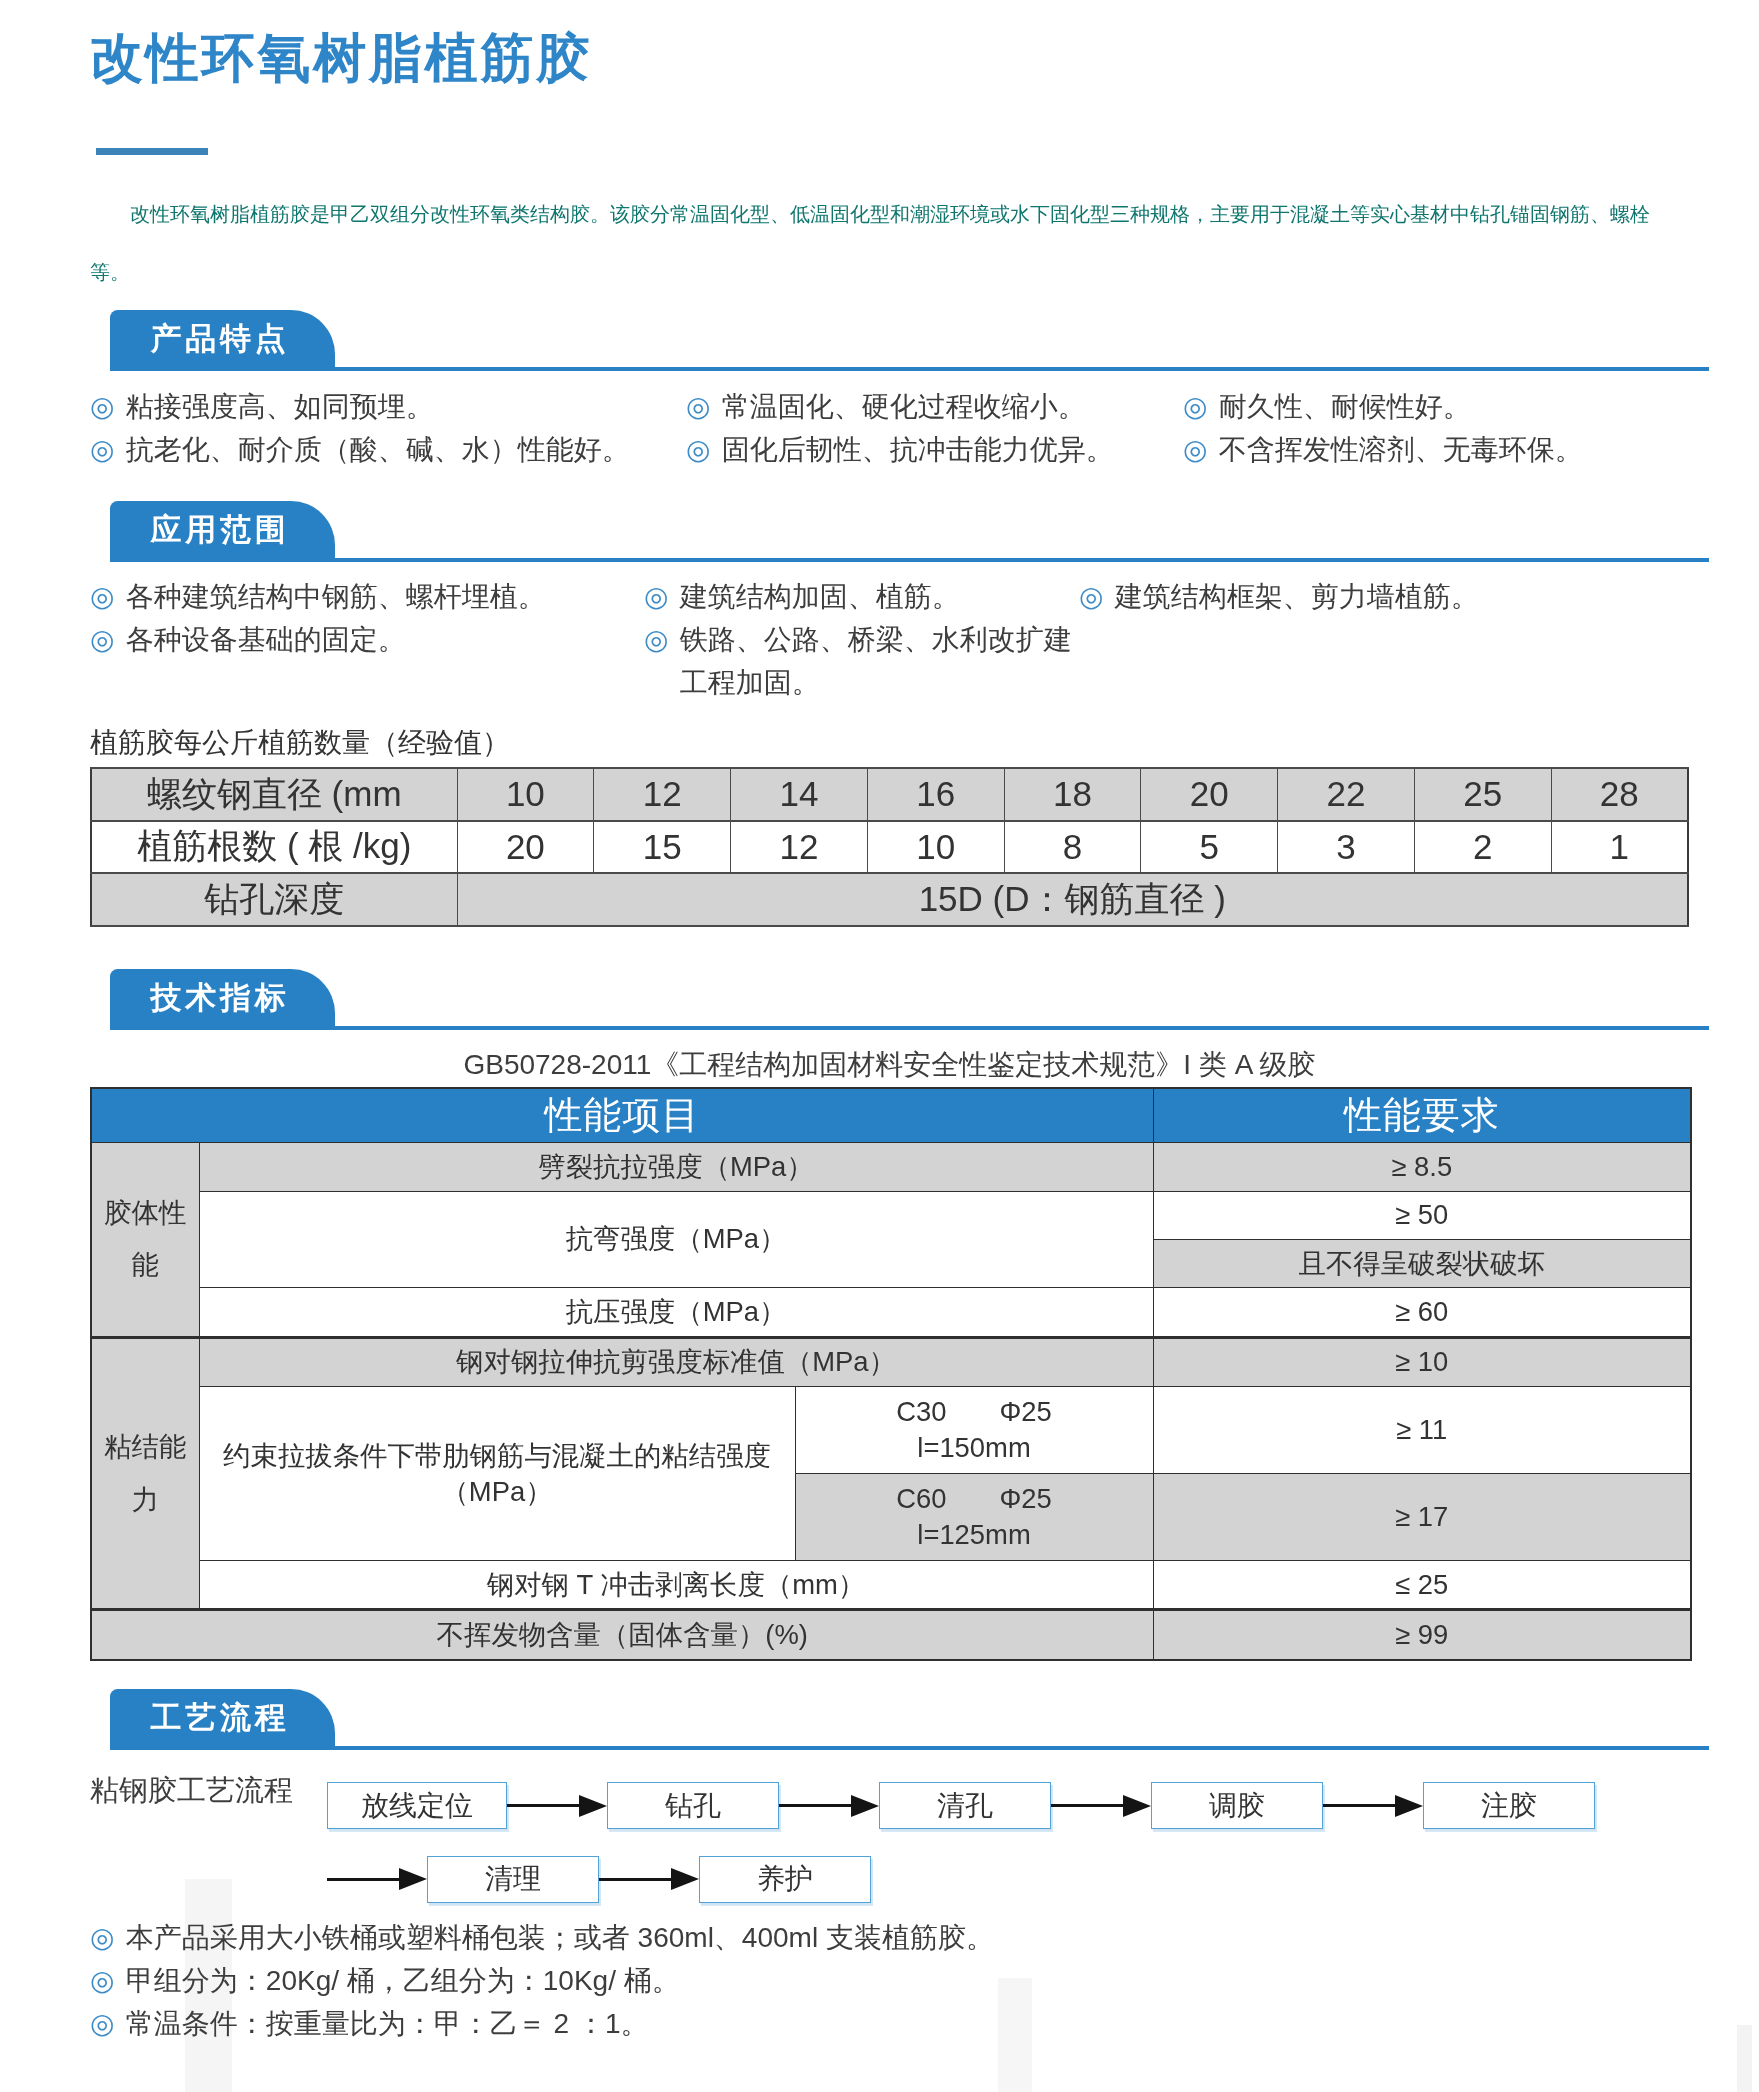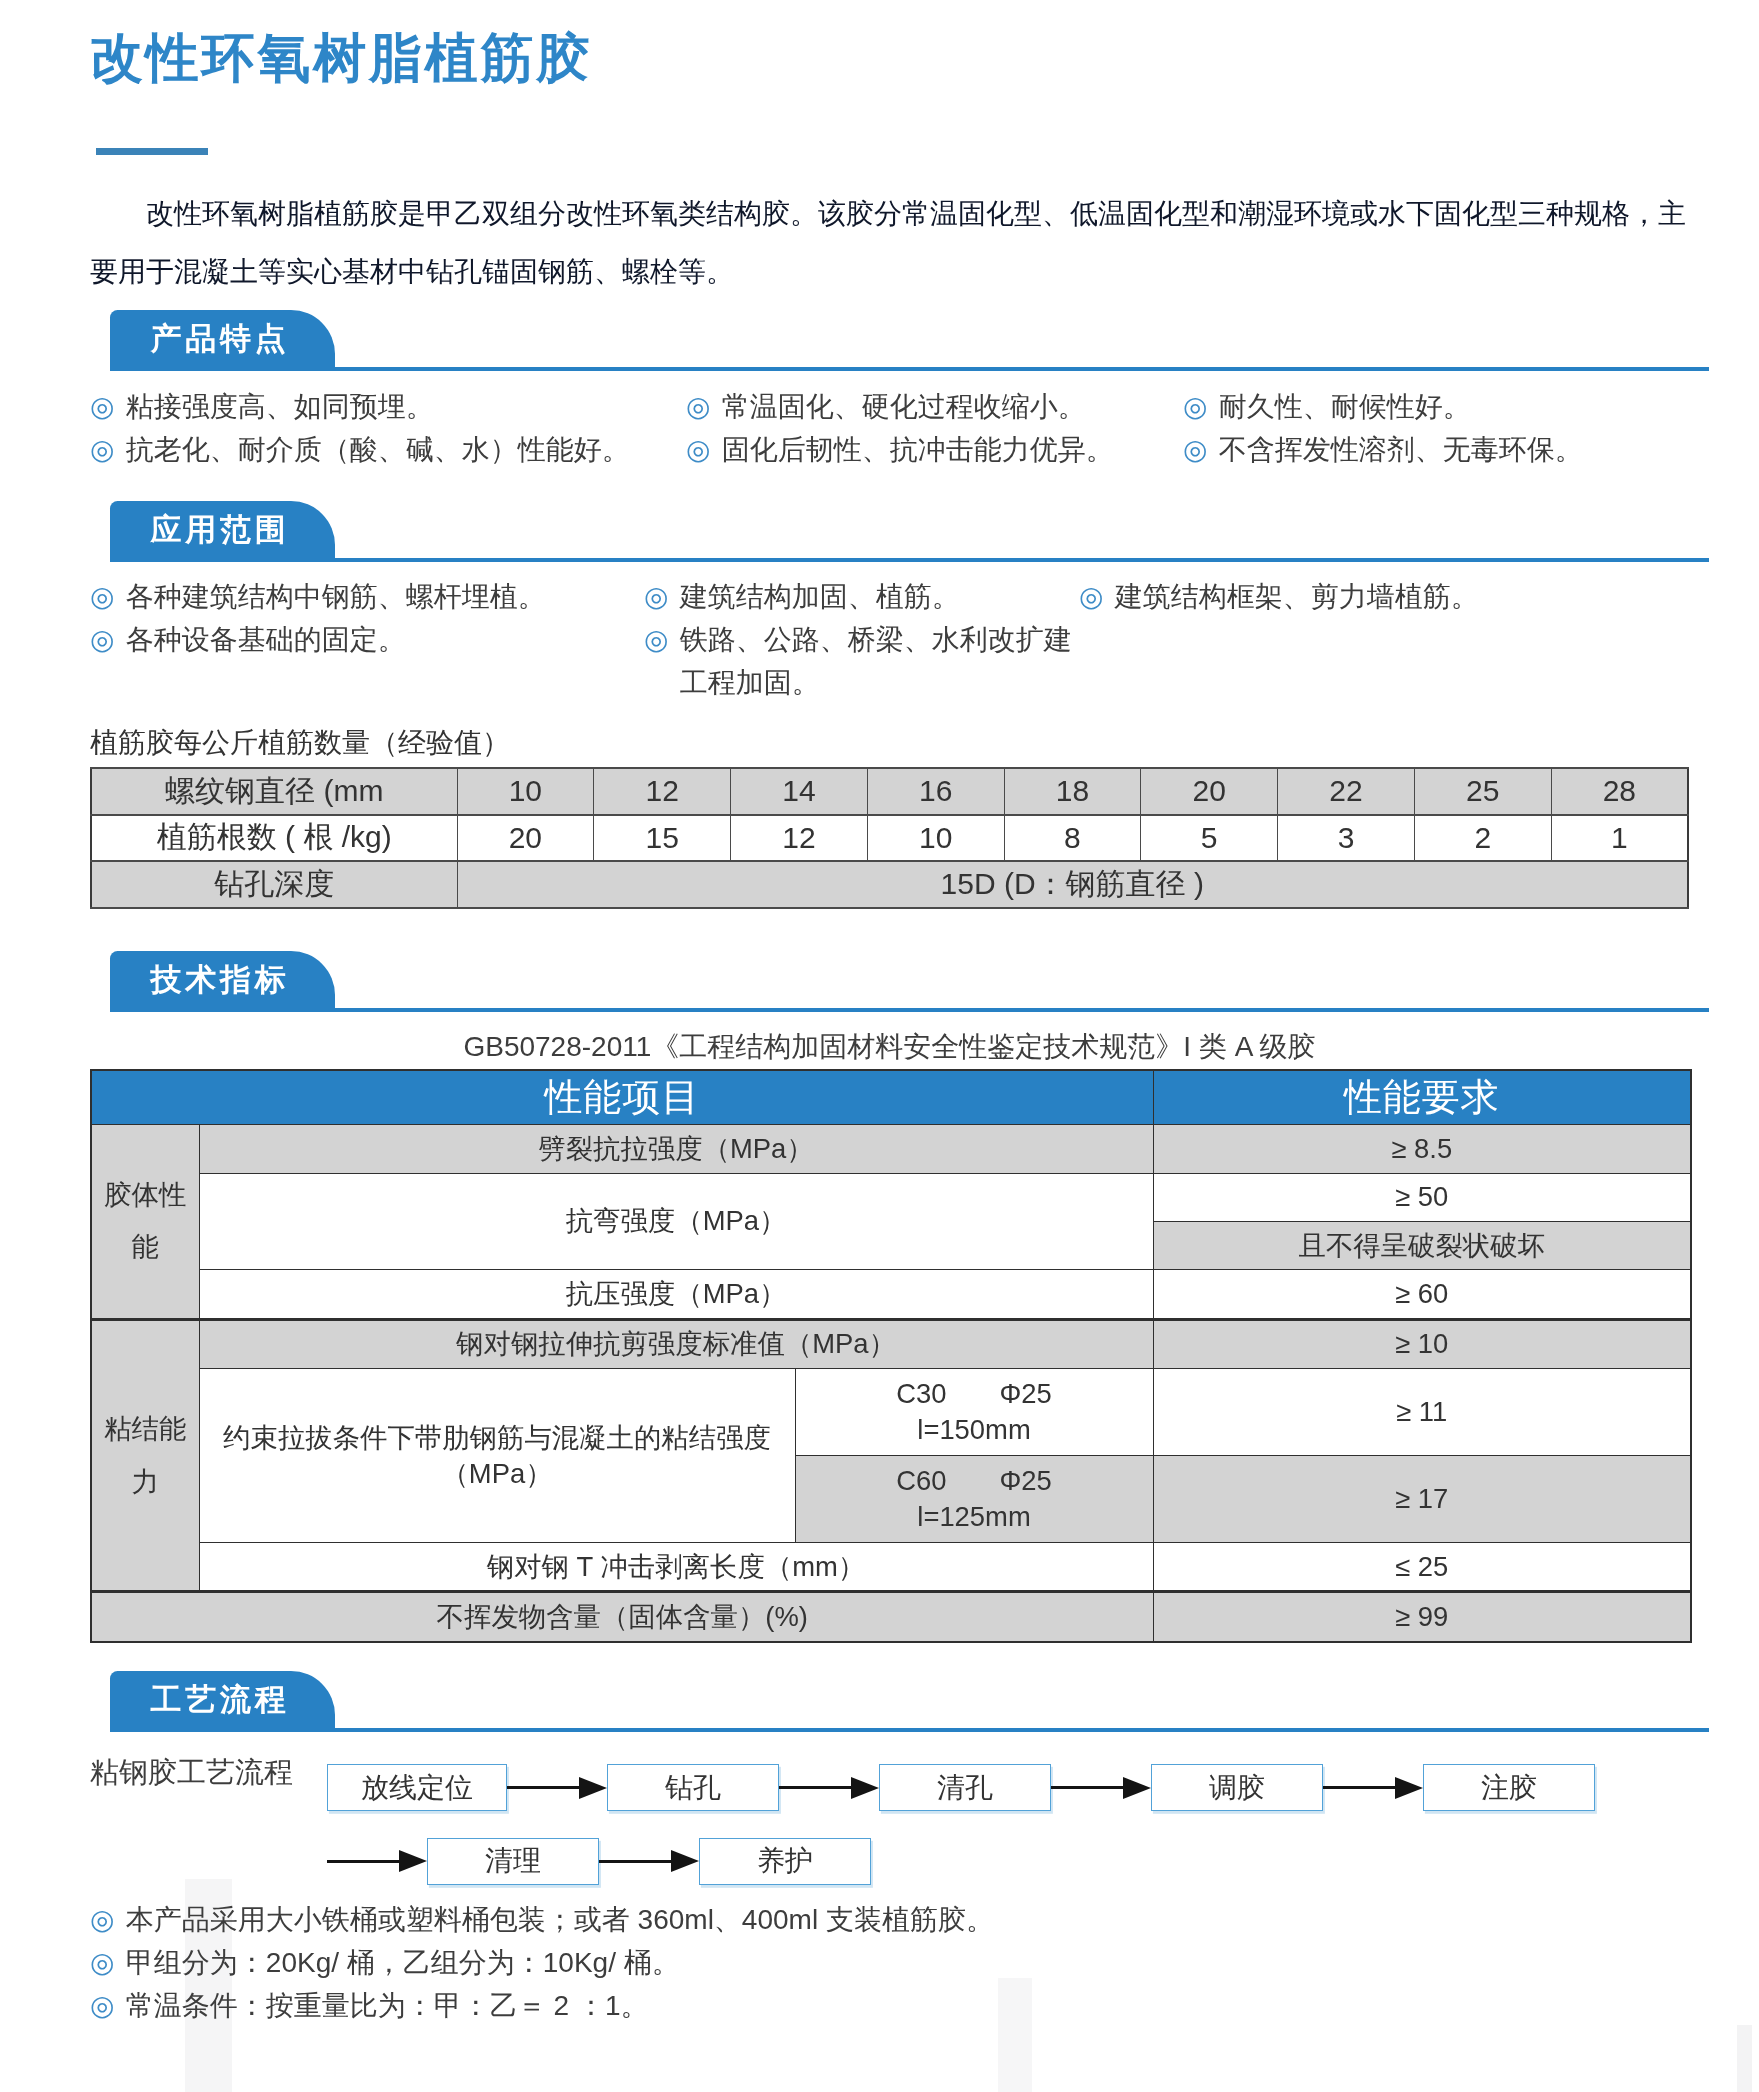--- a/index.html
+++ b/index.html
@@ -17,21 +17,21 @@
   
   h1.doc-title {
     margin:0; font-size:53px; font-weight:700; letter-spacing:2.8px;
     color:#2E86C8; line-height:1.15;
   }
   .title-dash { width:112px; height:6.6px; background:#3B83B8; margin:59px 0 0 5.7px; }
 
   
   .intro {
     width:1599px; margin:30px 0 0 0;
-    font-size:28px; line-height:58px; text-indent:2em; color:#0f172a;
+    font-size:20px; line-height:58px; text-indent:2em; color:#0f766e;
   }
 
   
   .sec-head {
     width:1599px; border-bottom:4.7px solid #2881C4; line-height:0;margin-left:20px;
   }
   .sec-tab {
     display:inline-block; background:#2881C4; color:#ffffff;
     font-size:31px; font-weight:700; letter-spacing:3.8px; line-height:1;
     padding:13.2px 28px 13.2px 23px; min-width:225px; text-align:center;
@@ -52,21 +52,21 @@
   .storage-list li { margin:0; }
 
   
   .t1-title { margin:23px 0 0 0; font-size:28px; font-weight:400; color:#333; line-height:32px; }
   table.t1 {
     border-collapse:collapse; table-layout:fixed; width:1599px; margin-top:7.6px;
     border:2.8px solid #3a3a3a;
   }
   table.t1 td {
     border:1.9px solid #4a4a4a; border-top-width:2.8px; border-bottom-width:2.8px;
-    text-align:center; font-size:30px; color:#333; height:42px; padding:1.9px 3.8px;
+    text-align:center; font-size:35px; color:#333; height:42px; padding:1.9px 3.8px;
   }
   table.t1 tr.gray td { background:#D3D3D3; }
   table.t1 col.c-lbl { width:366px; }
 
   
   .spec-caption { width:1599px; text-align:center; font-size:28px; color:#3d3d3d; margin:19px 0 0 0; line-height:32px; }
   table.t2 {
     border-collapse:collapse; table-layout:fixed; width:1599px; margin-top:5.7px;
     border:2.8px solid #2f2f2f;
   }

